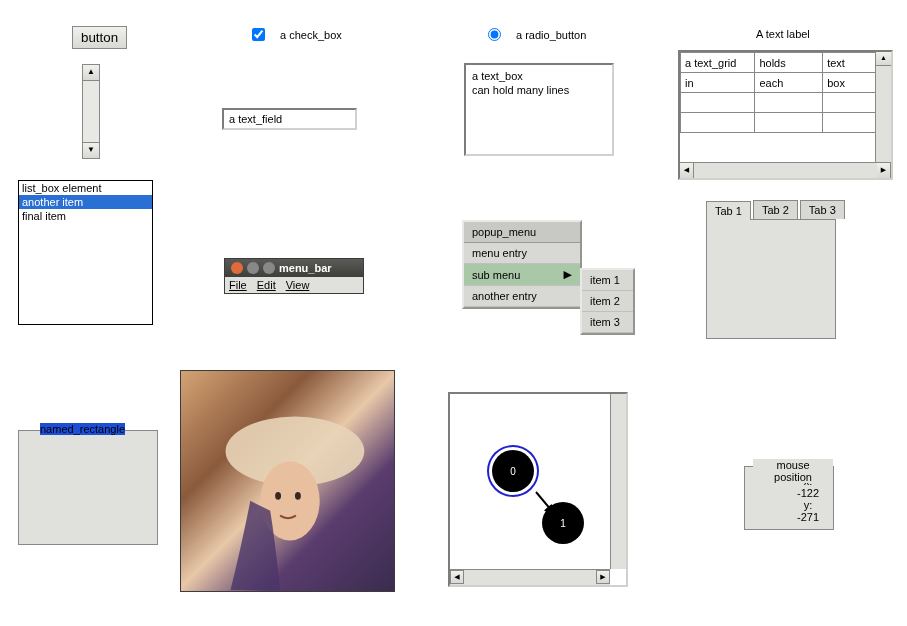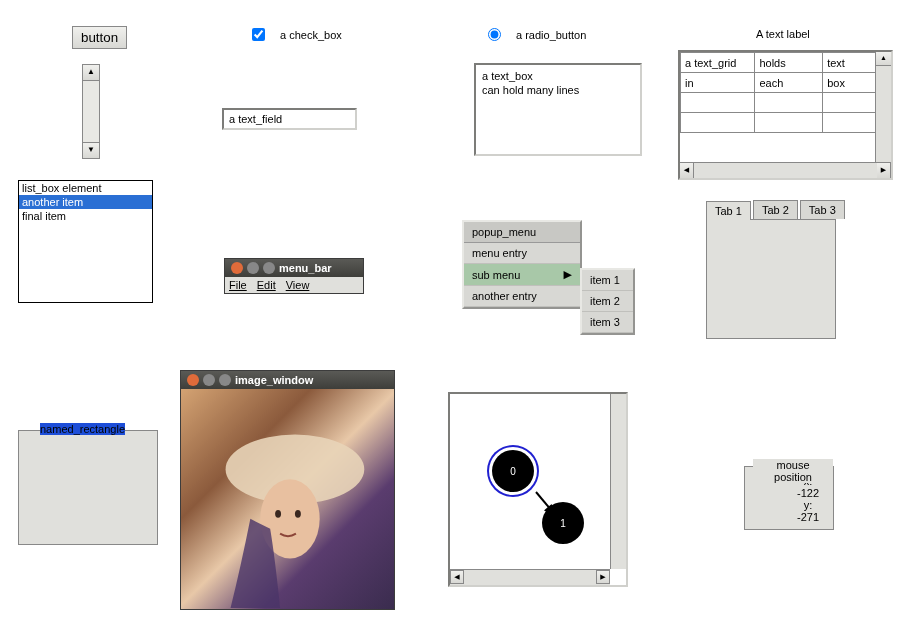--- a/index.html
+++ b/index.html
@@ -263,21 +263,21 @@
 <div class="text-label" style="left:756px; top:28px;">A text label</div>
 
 <div class="scrollbar" style="left:82px; top:64px; height:95px;">
   <div class="scrollbar-btn">▲</div>
   <div class="scrollbar-track"></div>
   <div class="scrollbar-btn bottom">▼</div>
 </div>
 
 <input class="text-field" style="left: 222px; top: 108px; width: 135px;" value="a text_field">
 
-<div class="text-box" style="left:474px; top:63px; width:168px; height:93px;">a text_box
+<div class="text-box" style="left:464px; top:63px; width:150px; height:93px;">a text_box
 can hold many lines</div>
 
 <div class="text-grid" style="left:678px; top:50px; width:215px; height:130px;">
   <table>
     <tbody>
         <tr>
       <td>a text_grid</td>
       <td>holds</td>
       <td>text</td>
     </tr>
@@ -301,21 +301,21 @@
   <div class="grid-scroll-v">
     <div class="sb">▲</div>
   </div>
   <div class="grid-scroll-h">
     <div class="sb">◀</div>
     <div style="flex:1"></div>
     <div class="sb">▶</div>
   </div>
 </div>
 
-<div class="list-box" style="left:18px; top:180px; width:135px; height:123px;">
+<div class="list-box" style="left:18px; top:180px; width:135px; height:145px;">
   <div class="list-item">list_box element</div>
   <div class="list-item selected">another item</div>
   <div class="list-item">final item</div>
 </div>
 
 <div class="window" style="left:224px; top:258px; width:140px;">
   <div class="titlebar">
     <span class="wc close"></span>
     <span class="wc min"></span>
     <span class="wc max"></span>
@@ -350,26 +350,20 @@
     <div class="tab">Tab 3</div>
   </div>
   <div class="tab-body"></div>
 </div>
 
 <div class="named-rect" style="left:18px; top:430px; width:140px; height:115px;">
   <span class="legend">named_rectangle</span>
 </div>
 
 <div class="window" style="left:180px; top:370px; width:215px;">
-  <div class="titlebar">
-    <span class="wc close"></span>
-    <span class="wc min"></span>
-    <span class="wc max"></span>
-    <span>image_window</span>
-  </div>
   <div class="image-box">
     <svg width="100%" height="100%" viewBox="0 0 215 220">
       <ellipse cx="115" cy="80" rx="70" ry="35" fill="#e8d4b8" opacity="0.9"></ellipse>
       <ellipse cx="110" cy="130" rx="30" ry="40" fill="#e8c0a0"></ellipse>
       <path d="M 70 130 Q 60 180 50 220 L 100 220 Q 95 170 90 140 Z" fill="#4a3568" opacity="0.8"></path>
       <ellipse cx="98" cy="125" rx="3" ry="4" fill="#3a2820"></ellipse>
       <ellipse cx="118" cy="125" rx="3" ry="4" fill="#3a2820"></ellipse>
       <path d="M 100 145 Q 108 150 116 145" stroke="#8b4538" stroke-width="2" fill="none"></path>
     </svg>
   </div>

